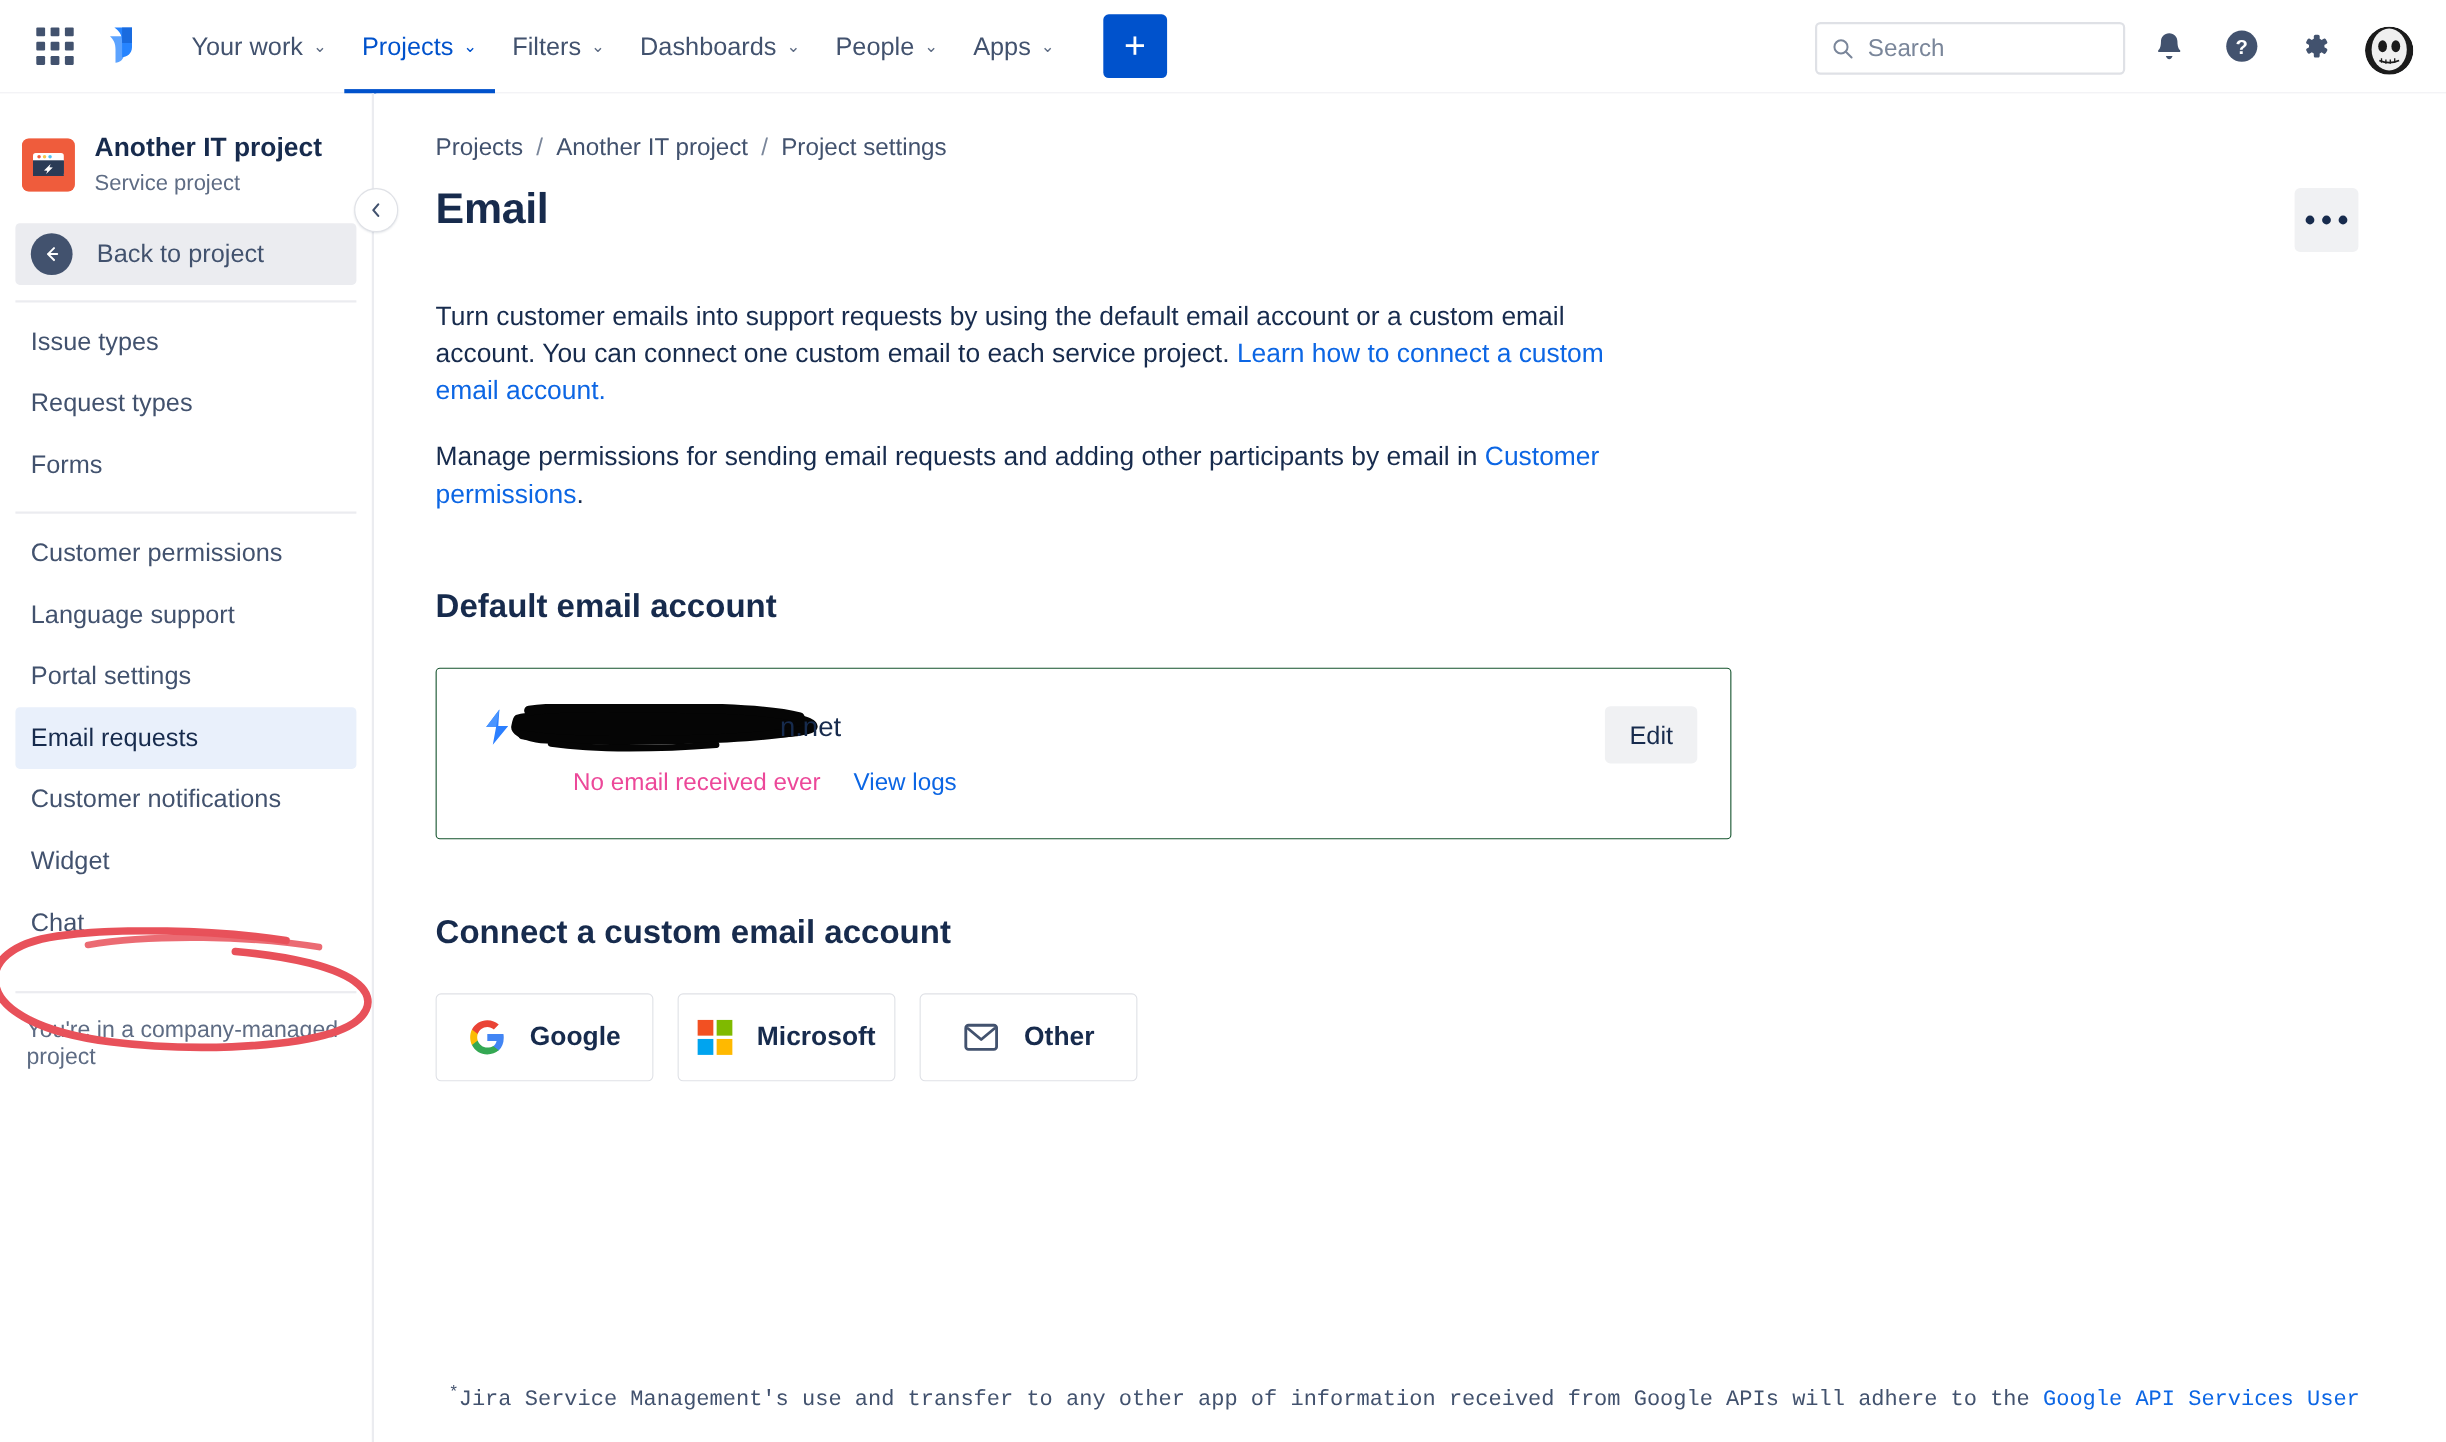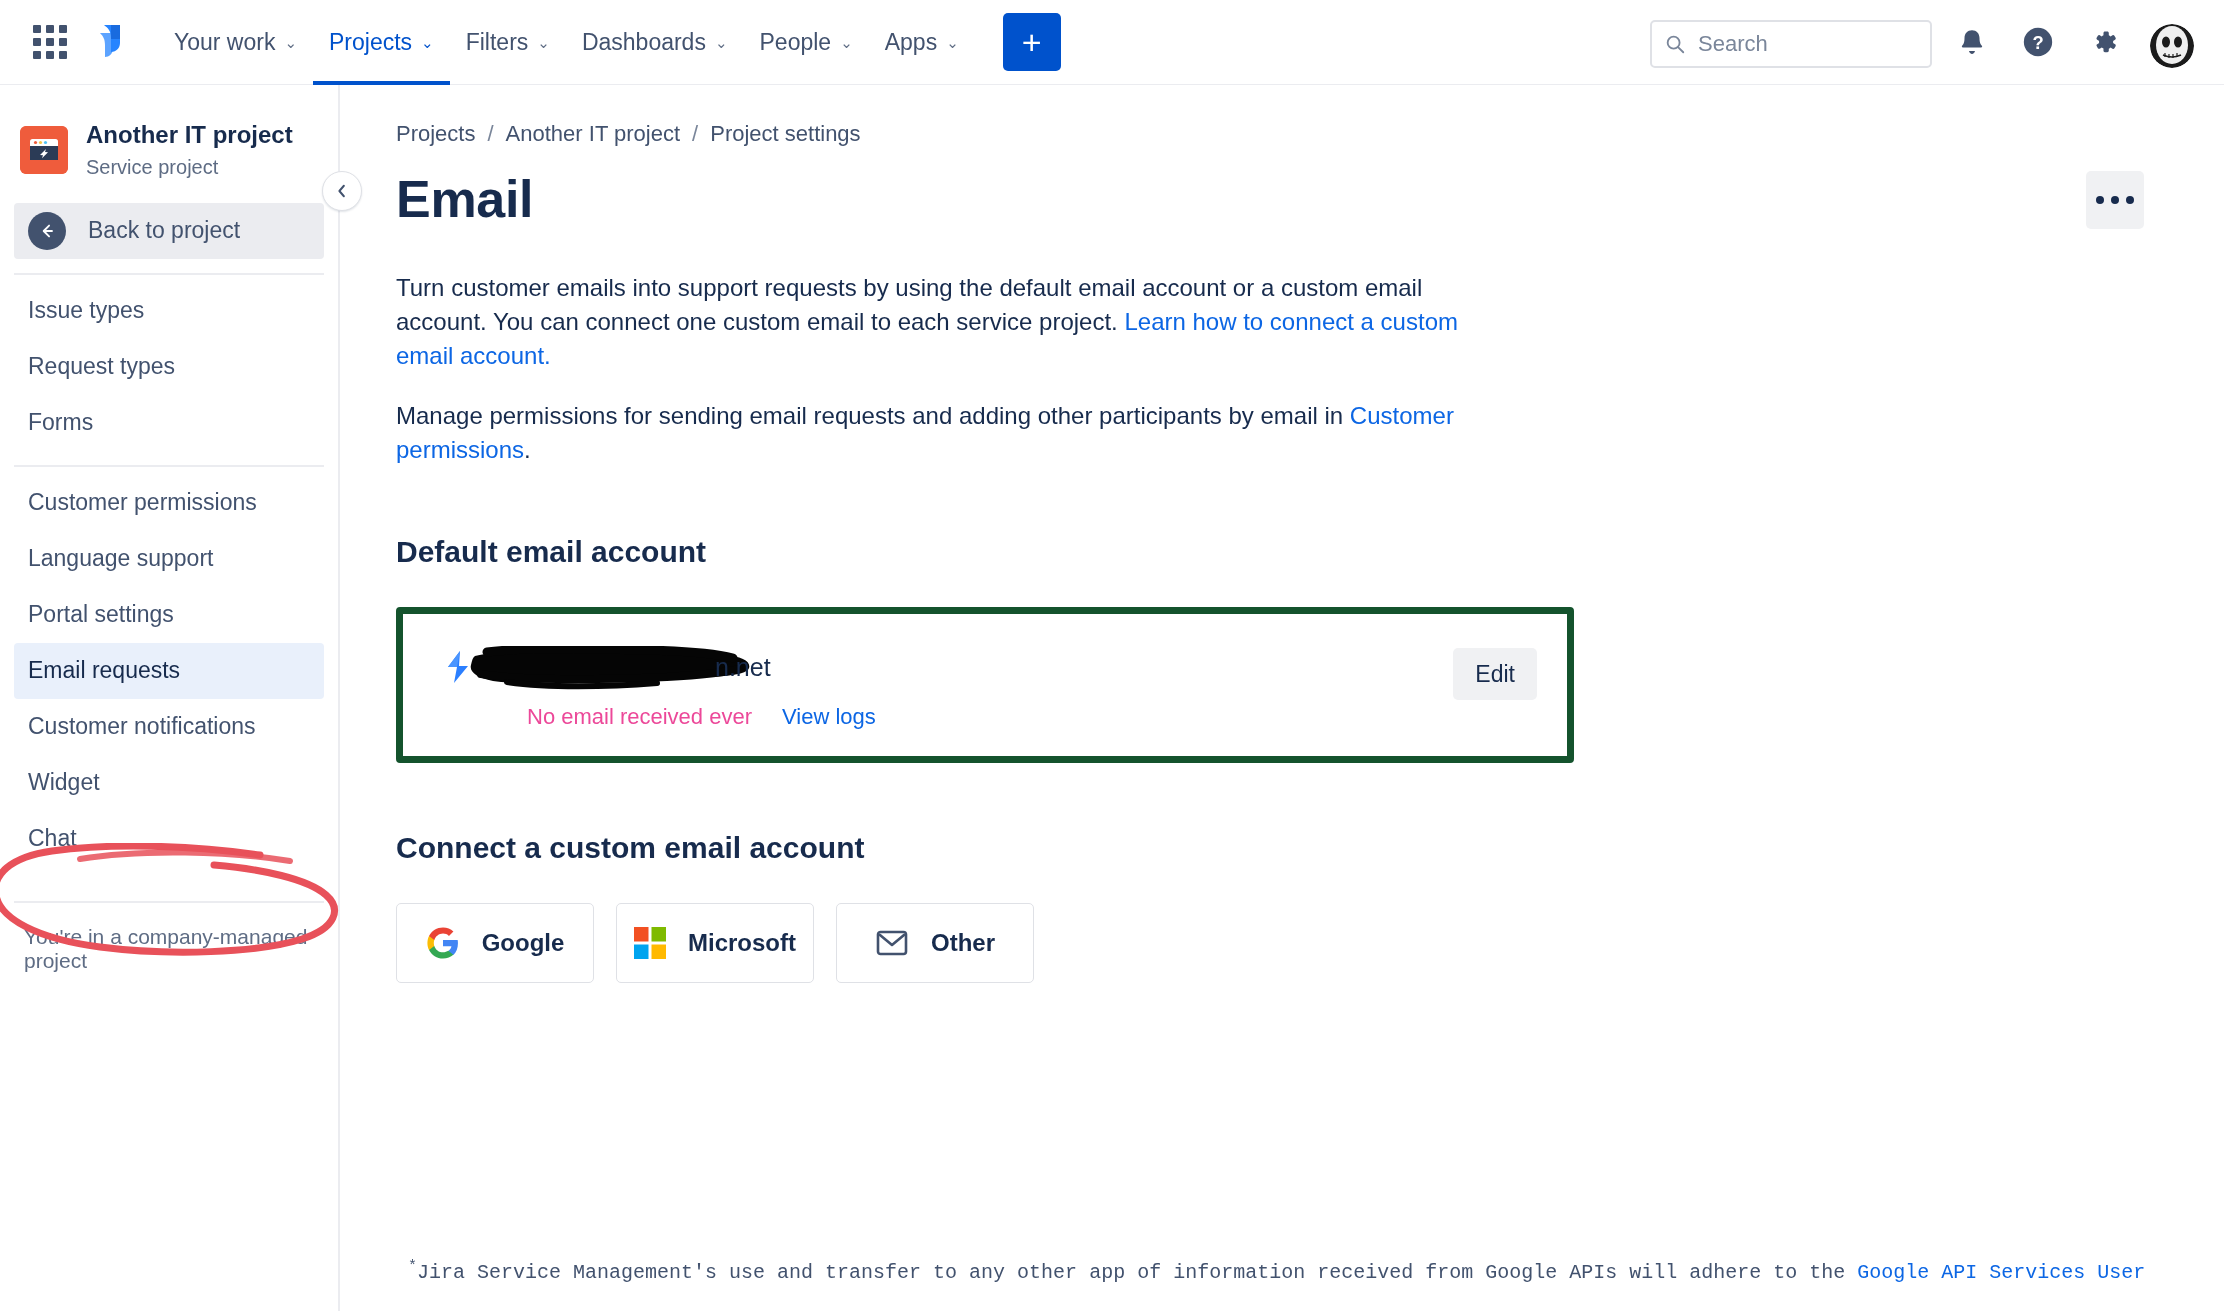--- a/index.html
+++ b/index.html
@@ -114,42 +114,42 @@
   }
 
   
   #main { position: absolute; top: 85px; left: 342px; width: 1882px; height: 1226px; background:#fff; }
   .breadcrumb { display: flex; align-items: center; padding: 36px 0 0 54px; font-size: 22px; }
   .bc-link { color: #42526e; cursor: pointer; }
   .bc-sep { color: #7a869a; margin: 0 12px; }
   .bc-cur { color: #42526e; cursor: pointer; }
 
   .titlerow { display: flex; align-items: flex-start; padding: 22px 0 0 54px; }
-  .pagetitle { font-size: 52px; font-weight: bold; color: #172b4d; letter-spacing: -0.3px; }
+  .pagetitle { font-size: 39px; font-weight: bold; color: #172b4d; letter-spacing: -0.3px; }
   .moremenu {
     margin-left: auto; margin-right: 80px; margin-top: 2px;
     width: 58px; height: 58px; border-radius: 5px; background: #f0f1f3;
     display: flex; align-items: center; justify-content: center; gap: 7px; cursor: pointer;
   }
   .moremenu i { width: 8px; height: 8px; border-radius: 50%; background: #172b4d; display:block; }
 
   .bodytext {
     padding: 42px 0 0 54px; width: 1130px;
     font-size: 24px; color: #172b4d; line-height: 1.42;
   }
   .bodytext p + p { margin-top: 26px; }
   .lnk { color: #0c66e4; cursor: pointer; }
 
   .sectionhead {
     padding: 68px 0 0 54px; font-size: 30px; font-weight: bold; color: #172b4d;
   }
 
   .card {
     margin: 38px 0 0 54px; width: 1178px; height: 156px;
-    border: 7px solid #14532d; border-radius: 4px; background: #fff;
+    border: 1px solid #14532d; border-radius: 4px; background: #fff;
     position: relative;
   }
   .cardinner { padding: 32px 0 0 42px; }
   .emailrow { display: flex; align-items: center; }
   .bolticon { width: 26px; height: 34px; flex: none; }
   .redact { position: relative; margin-left: -4px; height: 42px; }
   .redact svg { display:block; }
   .emaildomain {
     font-size: 25px; color: #172b4d; margin-left: -42px; position: relative; z-index: 1;
   }

